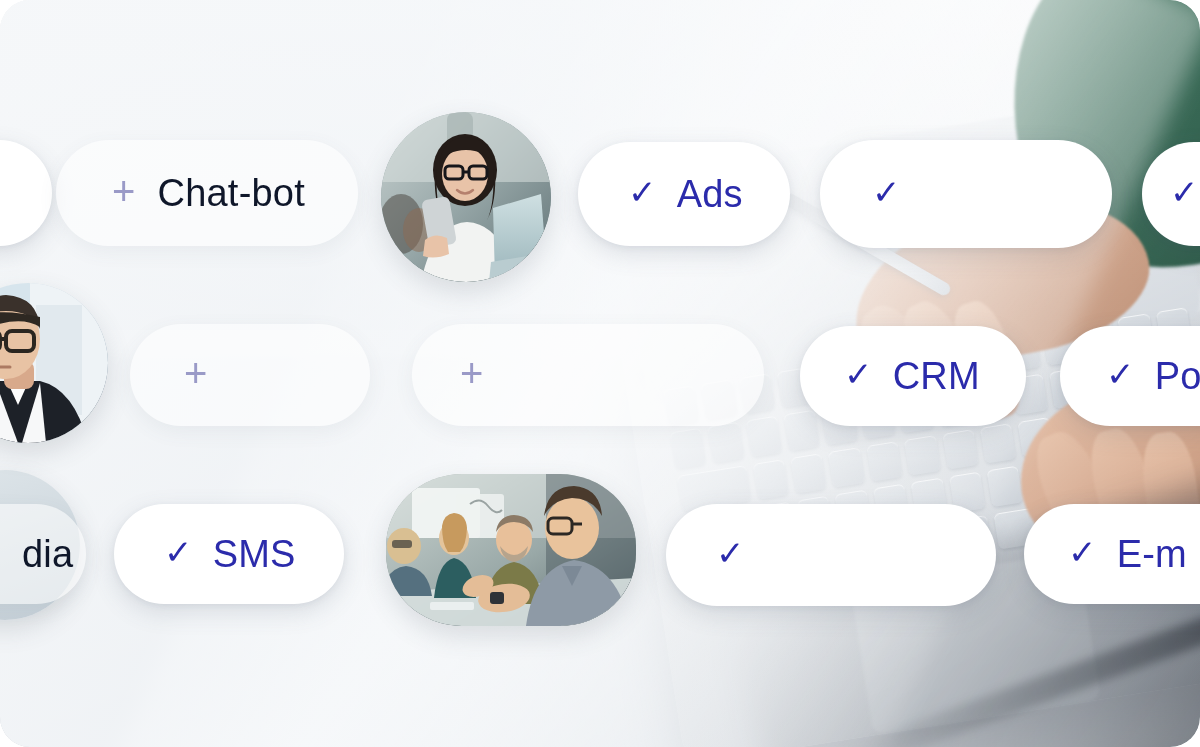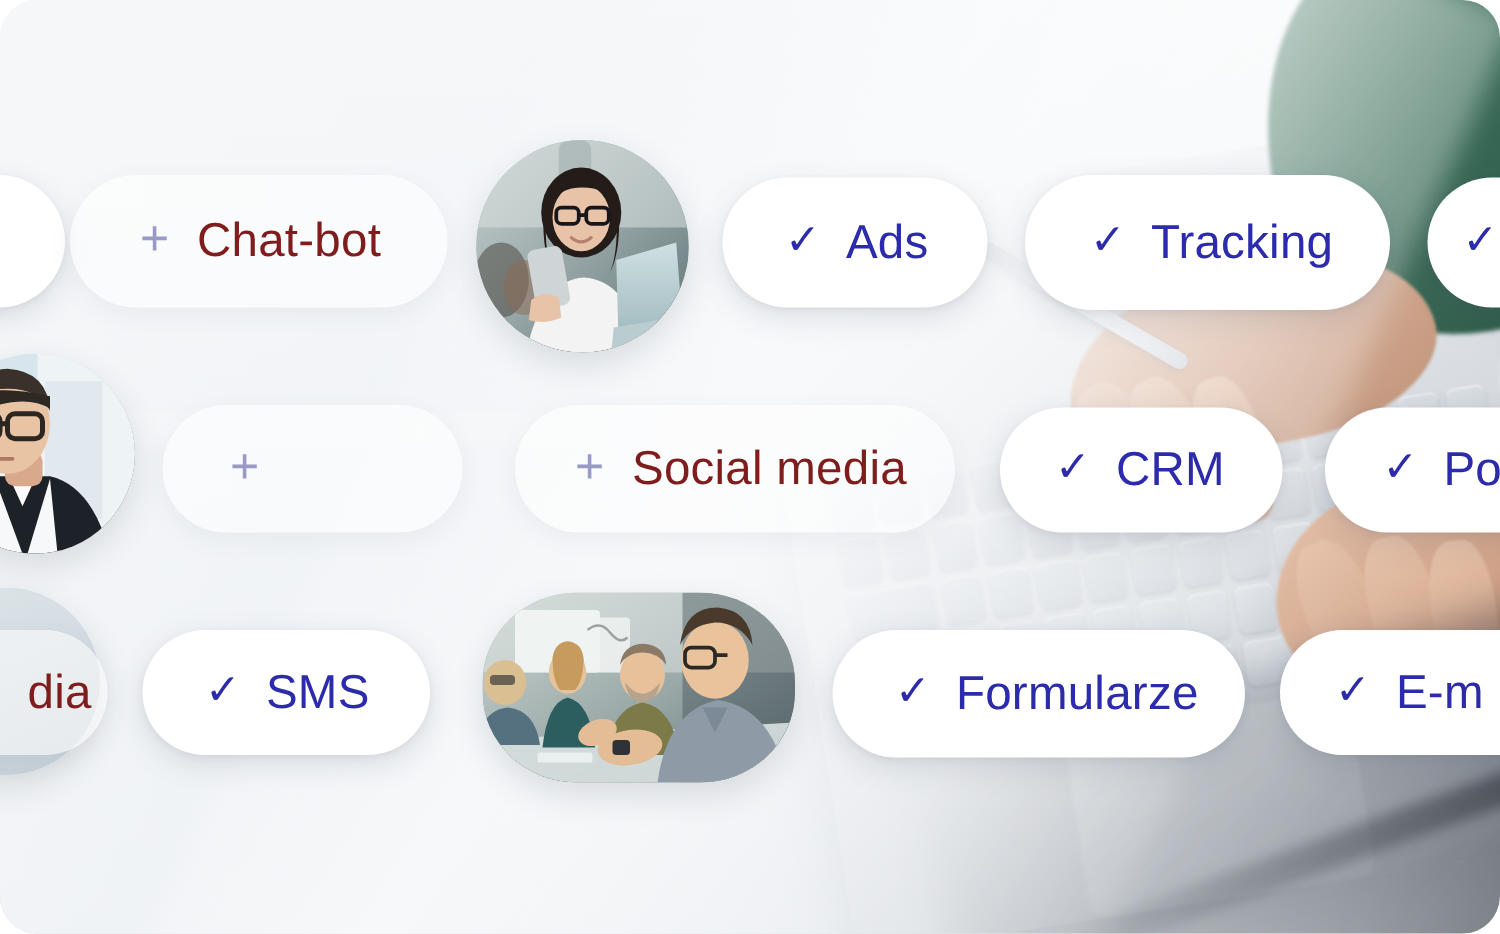--- a/index.html
+++ b/index.html
@@ -272,21 +272,21 @@
   .pill.add .mark {
     font-size: 40px;
     font-weight: 300;
     color: #9a9ac7;
     margin-right: 22px;
     transform: translateY(-2px);
   }
   .pill.add .label {
     font-size: 38px;
     font-weight: 400;
-    color: #7f1d1d;
+    color: #0f172a;
   }
 
   
   #pill-edge-left-top { left: -58px; top: 140px; width: 110px; height: 106px; }
   #pill-chat-bot      { left: 56px;  top: 140px; width: 302px; height: 106px; padding-left: 56px; }
   #pill-ads           { left: 578px; top: 142px; width: 212px; height: 104px; padding-left: 50px; }
   #pill-tracking      { left: 820px; top: 140px; width: 292px; height: 108px; padding-left: 52px; }
   #pill-edge-right-top{ left: 1142px;top: 142px; width: 118px; height: 104px; padding-left: 28px; }
 
   
@@ -548,35 +548,33 @@
     <span class="label">Chat-bot</span>
   </div>
 
   <div class="pill checked" id="pill-ads">
     <span class="mark">✓</span>
     <span class="label">Ads</span>
   </div>
 
   <div class="pill checked" id="pill-tracking">
     <span class="mark">✓</span>
-    <span class="label">Tracking</span>
   </div>
 
   <div class="pill checked" id="pill-edge-right-top">
     <span class="mark">✓</span>
     <span class="label"></span>
   </div>
 
   <div class="pill add" id="pill-oferty">
     <span class="mark">+</span>
   </div>
 
   <div class="pill add" id="pill-social-media">
     <span class="mark">+</span>
-    <span class="label">Social media</span>
   </div>
 
   <div class="pill checked" id="pill-crm">
     <span class="mark">✓</span>
     <span class="label">CRM</span>
   </div>
 
   <div class="pill checked" id="pill-po">
     <span class="mark">✓</span>
     <span class="label">Po</span>
@@ -587,21 +585,20 @@
     <span class="label">dia</span>
   </div>
 
   <div class="pill checked" id="pill-sms">
     <span class="mark">✓</span>
     <span class="label">SMS</span>
   </div>
 
   <div class="pill checked" id="pill-formularze">
     <span class="mark">✓</span>
-    <span class="label">Formularze</span>
   </div>
 
   <div class="pill checked" id="pill-email">
     <span class="mark">✓</span>
     <span class="label">E-m</span>
   </div>
 
 </div>
 
 </body></html>

